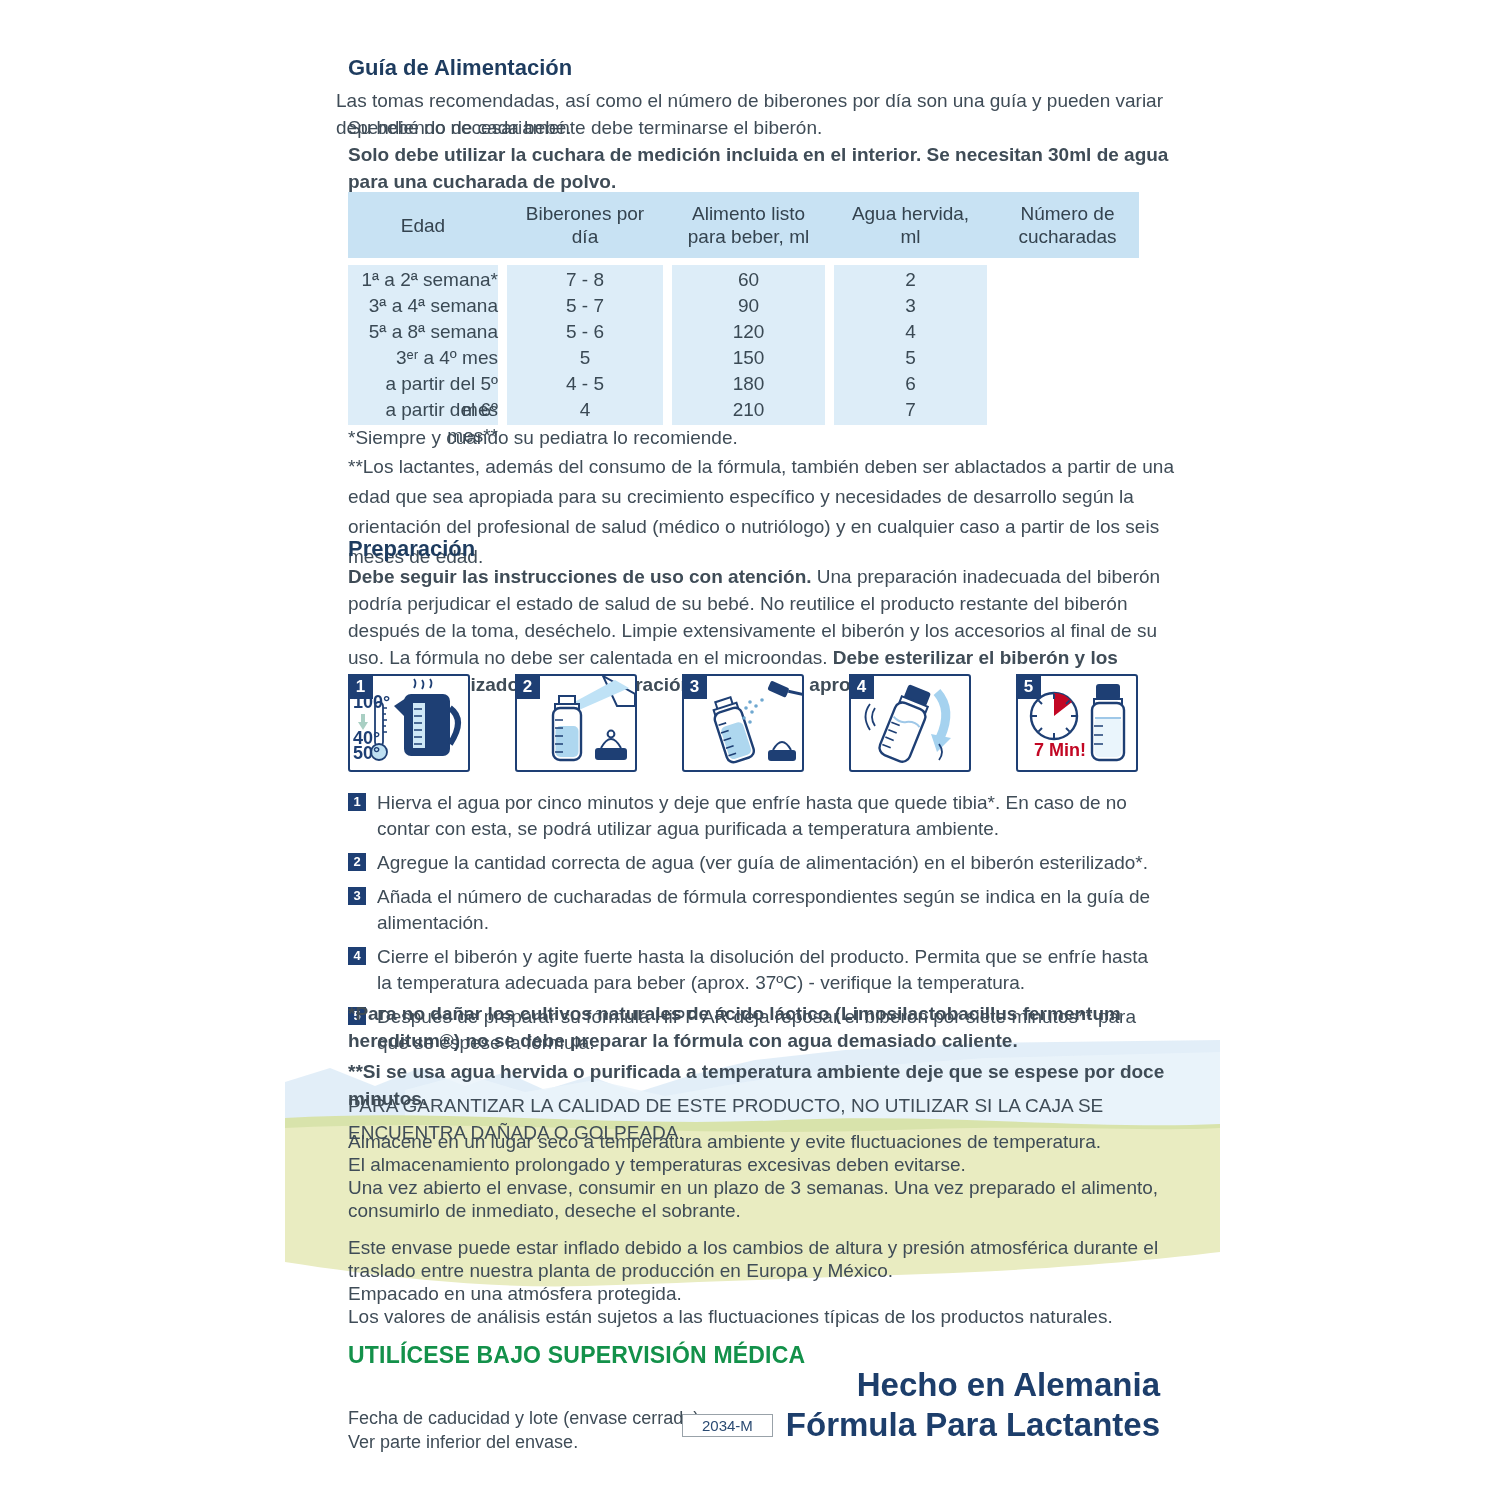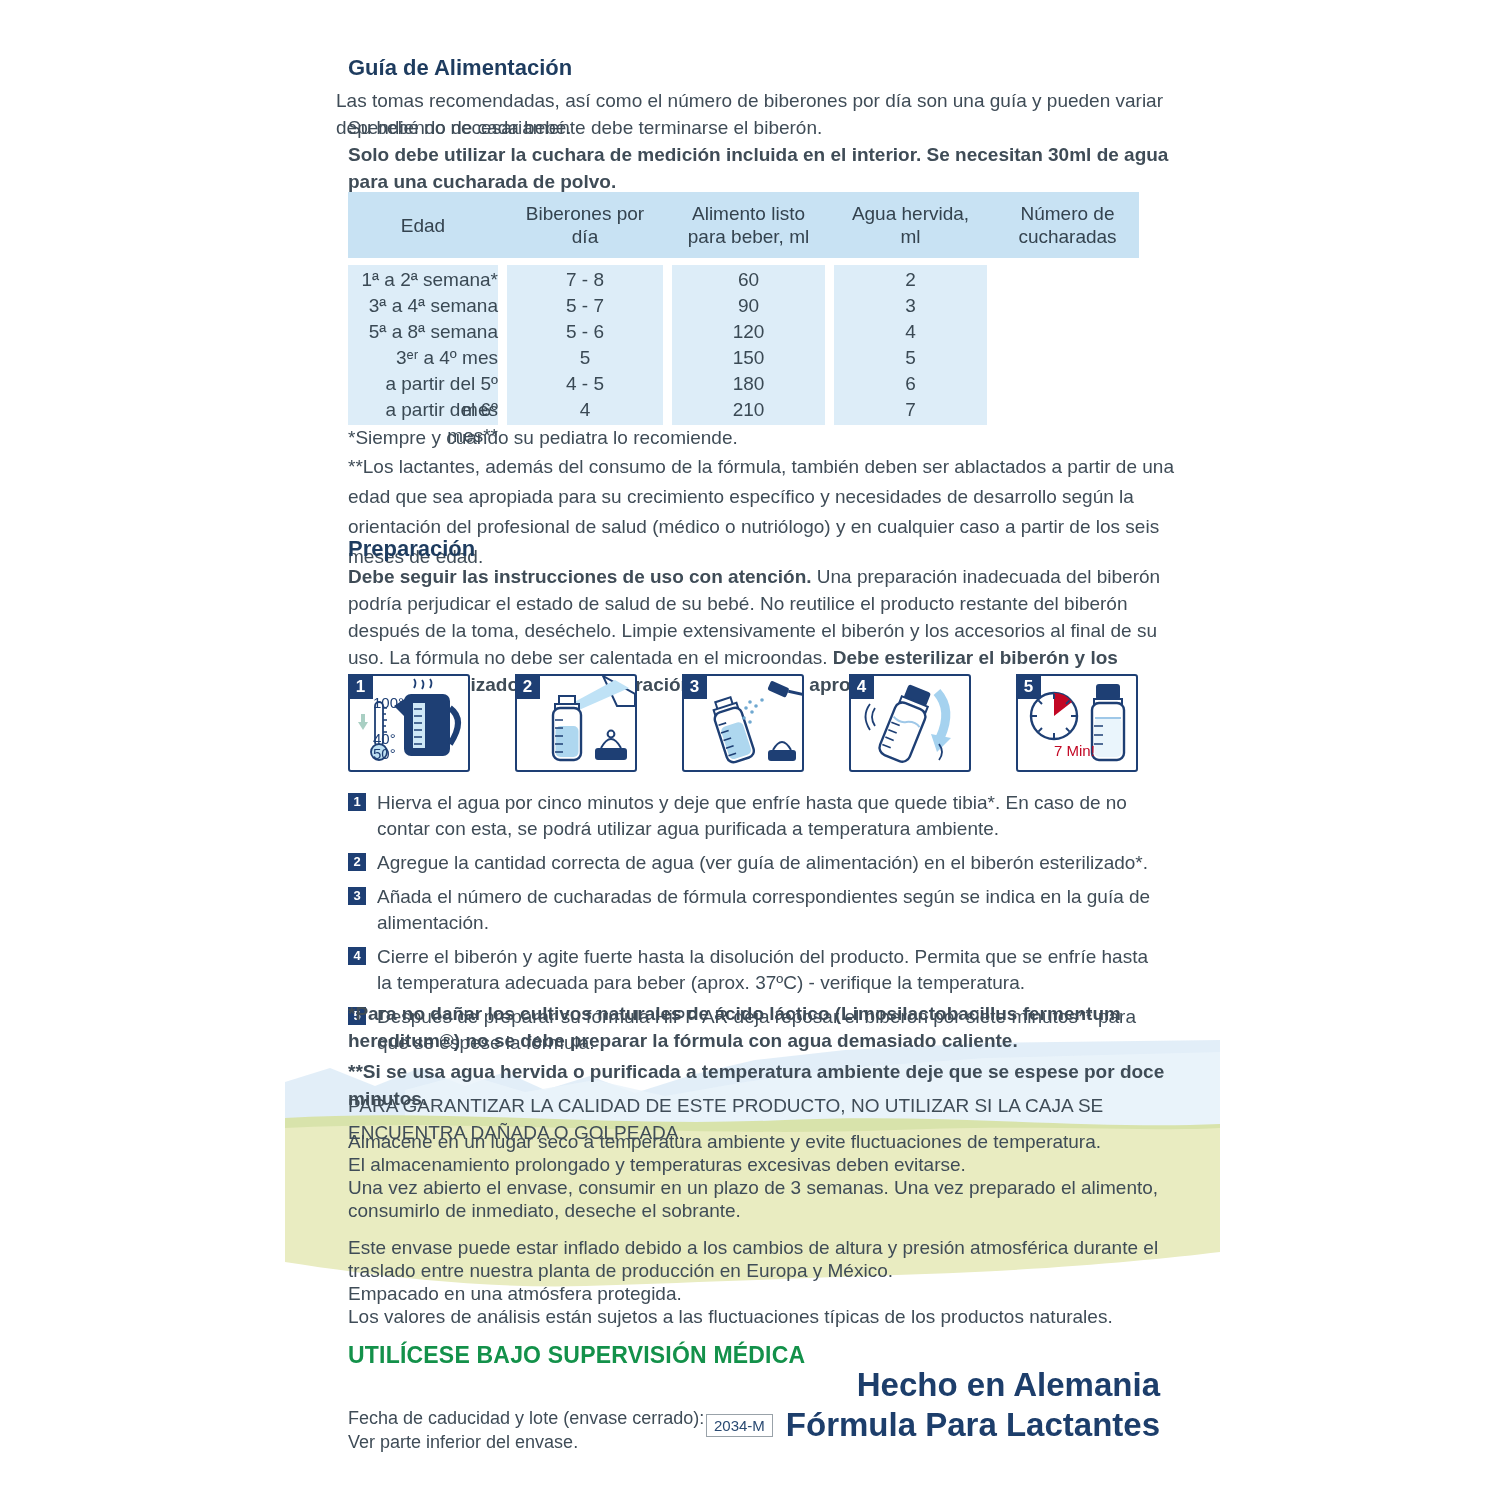--- a/index.html
+++ b/index.html
@@ -19,33 +19,33 @@
   .ft-col{background:#ddedf8;padding:2px 0;}
   .ft-col div{height:26px;line-height:26px;font-size:19px;text-align:center;color:#3a4954;}
   .ft-col.first div{text-align:right;}
 
   
   .icons-row{display:flex;gap:45px;}
   .icon-box{position:relative;width:122px;height:98px;border:2px solid #1e3f74;border-radius:3px;background:#fff;box-sizing:border-box;}
   .icon-badge{position:absolute;top:-2px;left:-2px;width:25px;height:25px;background:#1e3f74;color:#fff;
               font-size:17px;font-weight:bold;text-align:center;line-height:25px;}
   .icon-box svg{position:absolute;left:0;top:0;}
-  .icon-lbl{position:absolute;font-weight:normal;color:#1e3f74;font-size:15px;line-height:13px;margin-left:20px;}
+  .icon-lbl{position:absolute;font-weight:bold;color:#1e3f74;font-size:18px;line-height:13px;}
   .icon-lbl.red{color:#c20724;}
 
   
   .step{display:flex;margin-bottom:8px;}
   .step-marker{flex:0 0 18px;height:18px;margin-top:3px;background:#1e3f74;color:#fff;font-size:13px;font-weight:bold;
                text-align:center;line-height:18px;margin-right:11px;}
   .step-text{font-size:19px;line-height:26px;}
 
   .storage-line{font-size:19px;line-height:23px;}
   .medical{font-size:23px;font-weight:bold;color:#13914a;letter-spacing:.2px;}
   .big-navy{font-size:33px;font-weight:bold;color:#1d3e6b;line-height:38px;}
-  .lot-box{display:inline-block;border:1.5px solid #99a2a9;color:#2a4a72;font-size:15px;padding:2px 7px;background:#fff;}
+  .lot-box{display:inline-block;border:1.5px solid #99a2a9;color:#2a4a72;font-size:15px;padding:2px 19px;background:#fff;}
 </style>
 </head>
 <body>
 
 <div class="page">
 
   <svg class="abs" style="left:285px;top:1038px;z-index:0;" width="935" height="285" viewBox="0 0 935 285">
     <path d="M0,44 L45,30 L90,48 L135,30 L180,48 L220,34 L260,52 L305,38 L350,55 L410,36 L470,22 L560,12 L700,5 L935,2 L935,92 L0,92 Z" fill="#dbeaf6" opacity="0.8"></path>
     <path d="M120,52 L180,36 L240,54 L310,42 L380,58 L460,44 L560,30 L700,20 L935,14 L935,92 L120,92 Z" fill="#eaf3fa" opacity="0.85"></path>
     <path d="M0,80 C160,70 330,90 500,82 C660,75 810,92 935,86 L935,112 C760,106 520,120 300,114 C180,111 80,108 0,104 Z" fill="#d7e1a6" opacity="0.95"></path>

